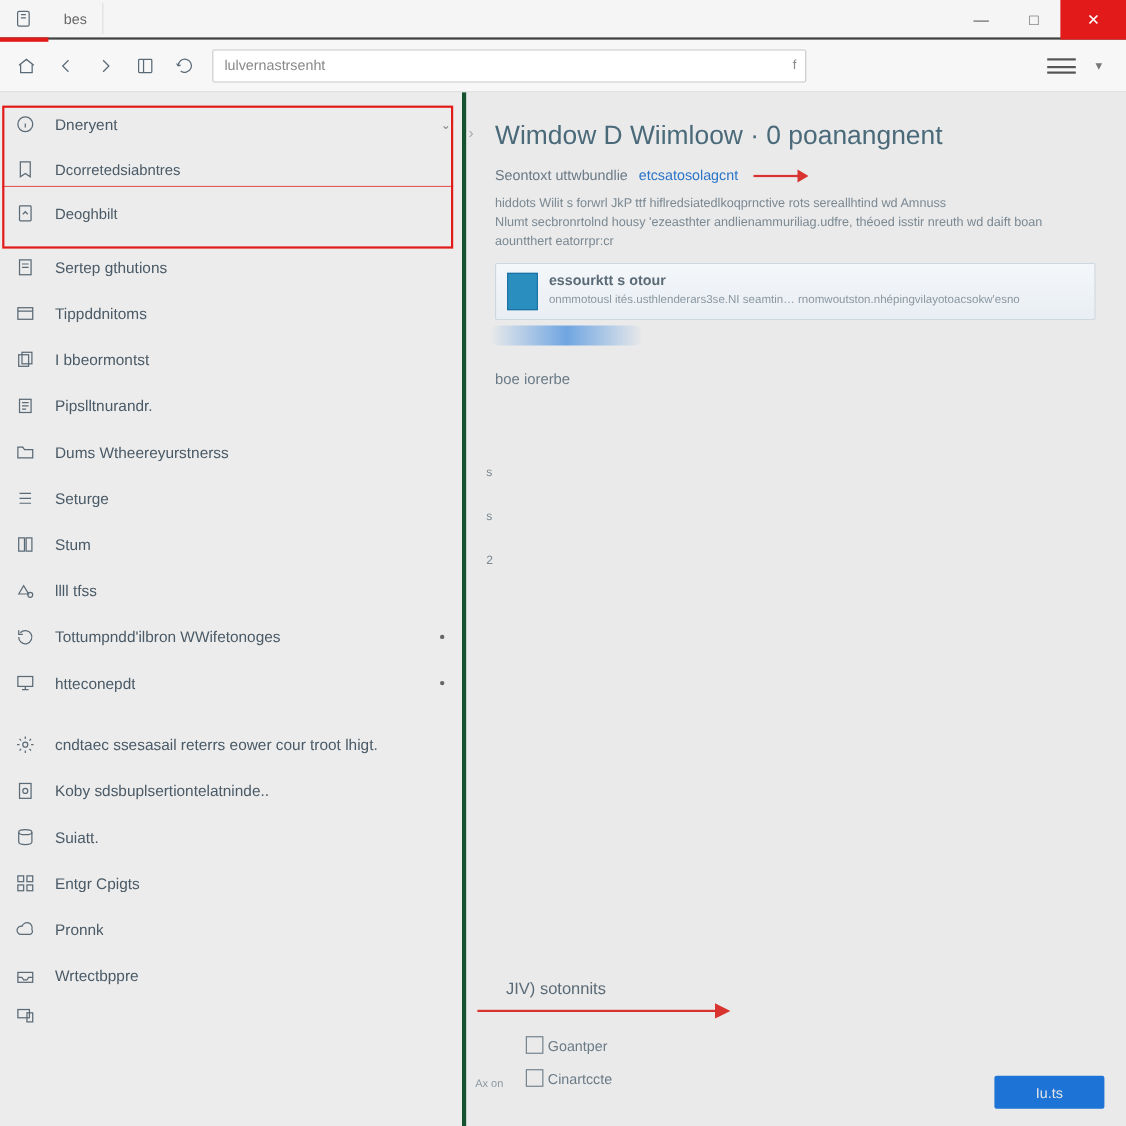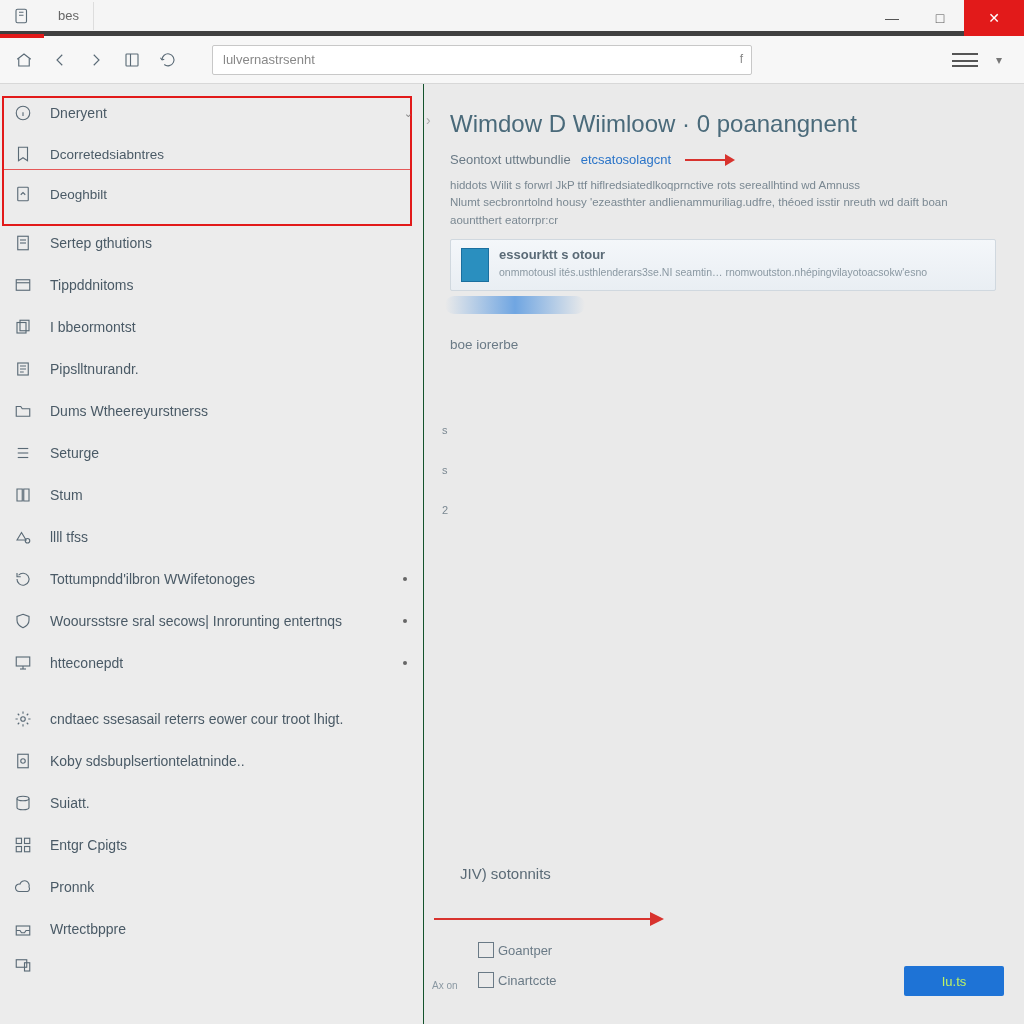--- a/index.html
+++ b/index.html
@@ -1,21 +1,21 @@
 <!DOCTYPE html>
 <html><head>
 <meta charset="utf-8">
 <style>
   * { box-sizing: border-box; margin: 0; padding: 0; font-family: "Segoe UI", Arial, sans-serif; }
   html, body { width: 1024px; height: 1024px; overflow: hidden; background: #e8e8e8; }
 
   
   .titlebar {
     height: 36px; background: #f5f5f5; display: flex; align-items: center;
-    border-bottom: 5px solid #404040; position: relative;
+    border-bottom: 2px solid #404040; position: relative;
   }
   .titlebar .app-icon {
     width: 44px; height: 36px; display:flex; align-items:center; justify-content:center;
     color:#3b78d8;
   }
   .titlebar .tab {
     height: 28px; padding: 0 14px; display:flex; align-items:center;
     font-size: 13px; color:#666; border-right:1px solid #ddd;
   }
   .winbtns { position:absolute; right:0; top:0; display:flex; height:36px; }
@@ -23,35 +23,35 @@
   .winbtn.close { background:#e21a1a; color:#fff; width:60px;}
   .redstrip { position:absolute; left:0; top:34px; width:44px; height:4px; background:#e21a1a; }
 
   
   .toolbar {
     height: 48px; background:#f7f7f7; border-bottom:1px solid #d8d8d8;
     display:flex; align-items:center; padding: 0 8px; gap:4px;
   }
   .tbtn { width:32px; height:32px; display:flex; align-items:center; justify-content:center; color:#555; border-radius:2px;}
   .addr {
-    flex:0 0 540px; height:30px; margin-left:24px;
+    flex:0 0 540px; height:30px; margin-left:5px;
     border:1px solid #c8c8c8; background:#fff; border-radius:2px;
     display:flex; align-items:center; padding:0 10px; color:#888; font-size:13px;
     position:relative;
   }
   .addr .srch { position:absolute; right:8px; top:6px; color:#888; font-size:12px;}
   .toolbar-right { margin-left:auto; display:flex; align-items:center; gap:18px; padding-right:14px;}
   .hamb { width:26px; height:14px; border-top:2px solid #555; border-bottom:2px solid #555; position:relative;}
   .hamb::before { content:""; position:absolute; left:0; right:0; top:5px; height:2px; background:#555;}
   .chev { color:#777; font-size:12px;}
 
   
   .main { display:flex; height: calc(1024px - 36px - 48px); }
   .sidebar {
-    width: 424px; background:#ececec; border-right:1px solid #14532d;
+    width: 424px; background:#ececec; border-right:4px solid #14532d;
     overflow:hidden; position:relative;
   }
   .content { flex:1; background:#eaeaea; position:relative; padding: 26px 28px 0 18px;}
 
   
   .side-item {
     display:flex; align-items:center; height:42px; padding-left:12px; gap:16px;
     color:#4a5a66; font-size:14px; position:relative;
   }
   .side-item.small { height:40px; font-size:13.5px; }
@@ -100,34 +100,34 @@
   .info-card .ic-title { font-size:13px; color:#5a6a76; font-weight:600; display:block; margin-bottom:1px;}
   .blue-highlight {
     position:absolute; left:-6px; bottom:-24px; width:140px; height:18px;
     background:linear-gradient(90deg, rgba(30,120,220,.0), rgba(30,120,220,.6), rgba(30,120,220,.0));
     border-radius:9px;
   }
   .section-label { margin-top:46px; margin-left:8px; font-size:13.5px; color:#6a7a86;}
   .mini { position:absolute; left:18px; font-size:11px; color:#7a8892;}
 
   
-  .bottom-title { position:absolute; left:36px; bottom:142px; font-size:15px; color:#5a6a76;}
+  .bottom-title { position:absolute; left:36px; bottom:116px; font-size:15px; color:#5a6a76;}
   .arrow-long {
     position:absolute; left:10px; bottom:104px; width:220px; height:2px; background:#d8332e;
   }
   .arrow-long::after {
     content:""; position:absolute; right:-10px; top:-6px;
     border-left:14px solid #d8332e; border-top:7px solid transparent; border-bottom:7px solid transparent;
   }
   .bottom-list { position:absolute; left:54px; bottom:36px; display:flex; flex-direction:column; gap:14px;}
   .bl-item { display:flex; align-items:center; gap:4px; font-size:13px; color:#6a7a86;}
   .bl-item .bicon { width:16px; height:16px; border:1.5px solid #6a7a86; display:inline-block;}
   .primary-btn {
-    position:absolute; right:20px; bottom:28px; width:100px; height:30px;
-    background:#1e73d6; color:#bef264; font-size:13px; display:flex; align-items:center; justify-content:center;
+    position:absolute; right:20px; bottom:16px; width:100px; height:30px;
+    background:#1e73d6; color:#e5e5e5; font-size:13px; display:flex; align-items:center; justify-content:center;
     border-radius:2px;
   }
   .tiny-ax { position:absolute; left:8px; bottom:33px; font-size:10px; color:#8a98a2;}
 
   
   svg { width:18px; height:18px; stroke:#5a6a76; stroke-width:1.5; fill:none; }
   .sicon svg, .bicon svg { width:18px; height:18px; }
 </style>
 </head>
 <body>
@@ -306,29 +306,20 @@
             <path d="M4 12a8 8 0 1 0 2-5"></path>
             <path d="M4 4v5h5"></path>
           </svg>
         </span>
       <span class="lbl">Tottumpndd'ilbron WWifetonoges</span>
       <span class="dot"></span>
     </div>
     <div class="side-item">
       <span class="sicon">
           <svg viewBox="0 0 24 24">
-            <path d="M12 3l8 3v5c0 5-3.5 8-8 10-4.5-2-8-5-8-10V6z"></path>
-          </svg>
-        </span>
-      <span class="lbl">Wooursstsre sral secows| Inrorunting entertnqs</span>
-      <span class="dot"></span>
-    </div>
-    <div class="side-item">
-      <span class="sicon">
-          <svg viewBox="0 0 24 24">
             <rect x="3" y="4" width="18" height="12"></rect>
             <line x1="8" y1="20" x2="16" y2="20"></line>
             <line x1="12" y1="16" x2="12" y2="20"></line>
           </svg>
         </span>
       <span class="lbl">htteconepdt</span>
       <span class="dot"></span>
     </div>
 
     <div style="height:14px"></div>

